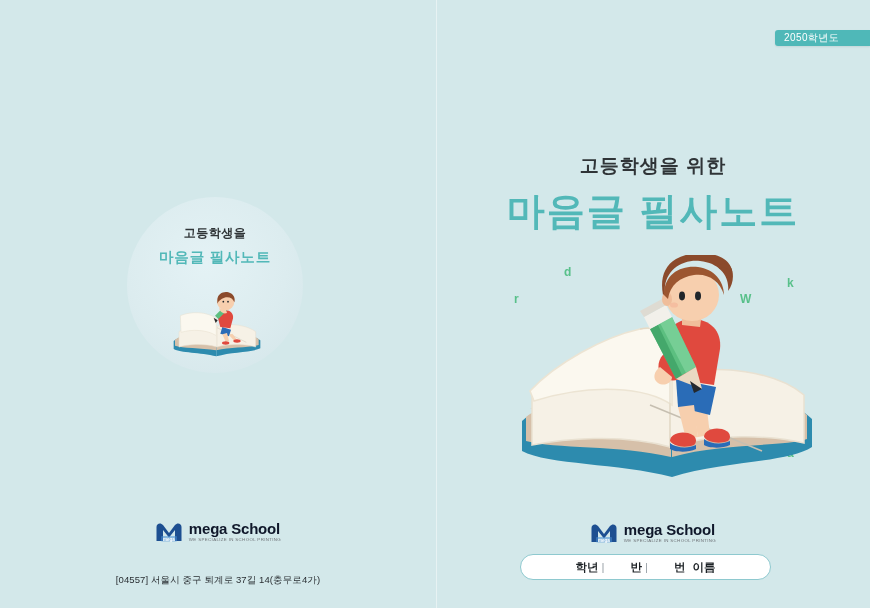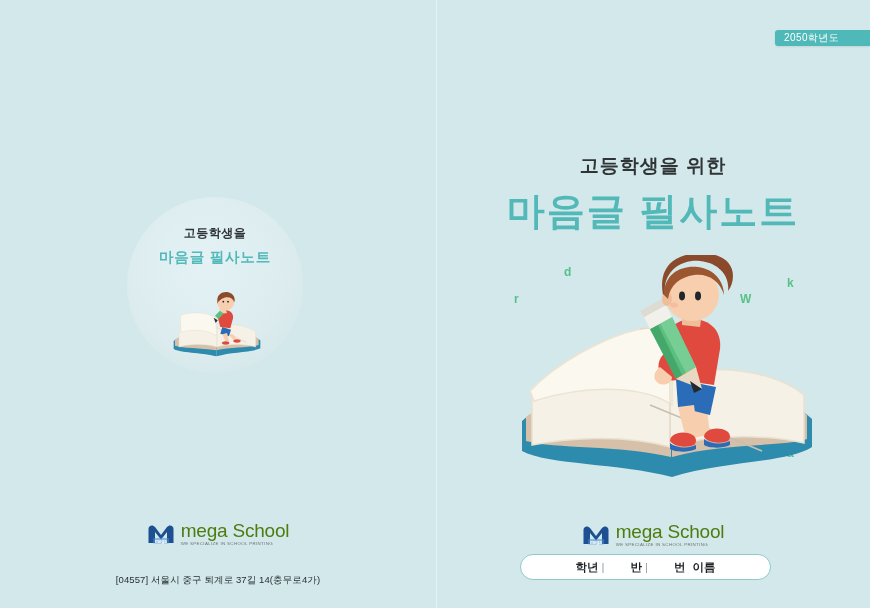--- a/index.html
+++ b/index.html
@@ -53,21 +53,21 @@
 
   
   .illus-front{position:absolute;left:500px;top:255px;width:340px;height:240px;}
 
   
   .logo{
     display:flex;align-items:center;justify-content:center;gap:6px;
   }
   .logo-mark{width:28px;height:22px;flex:0 0 auto;}
   .logo-text{display:flex;flex-direction:column;line-height:1;}
-  .logo-name{font-size:19px;font-weight:400;color:#4d7c0f;letter-spacing:-.2px;}
+  .logo-name{font-size:15px;font-weight:700;color:#0f172a;letter-spacing:-.2px;}
   .logo-tag{font-size:4.4px;color:#6d7176;letter-spacing:.35px;margin-top:2px;}
 
   .front-logo{position:absolute;left:0;top:522px;width:434px;}
 
   
   .name-field{
     position:absolute;left:84px;top:554px;width:251px;height:26px;
     background:#ffffff;border:1px solid #8ec9cf;border-radius:13px;
     display:flex;align-items:center;justify-content:center;
     box-sizing:border-box;

